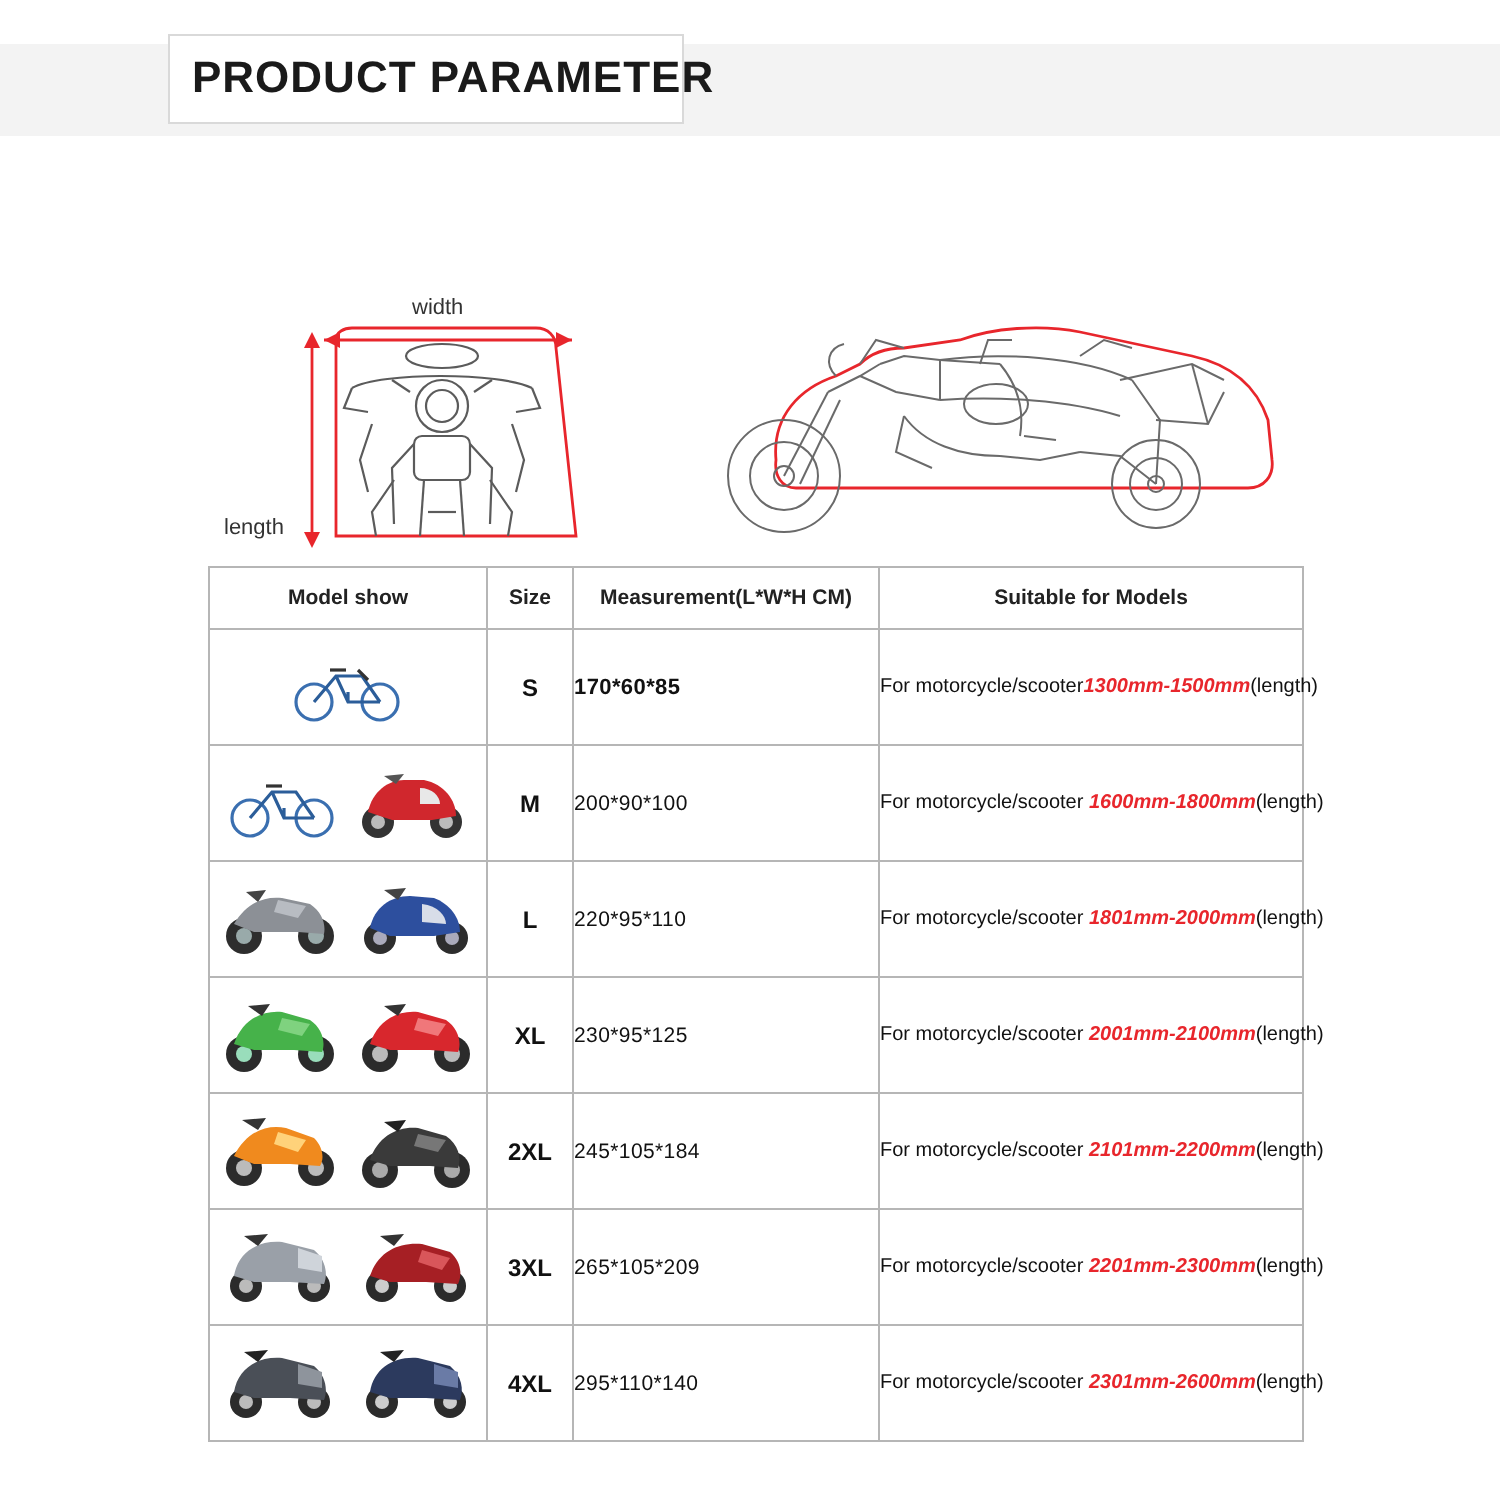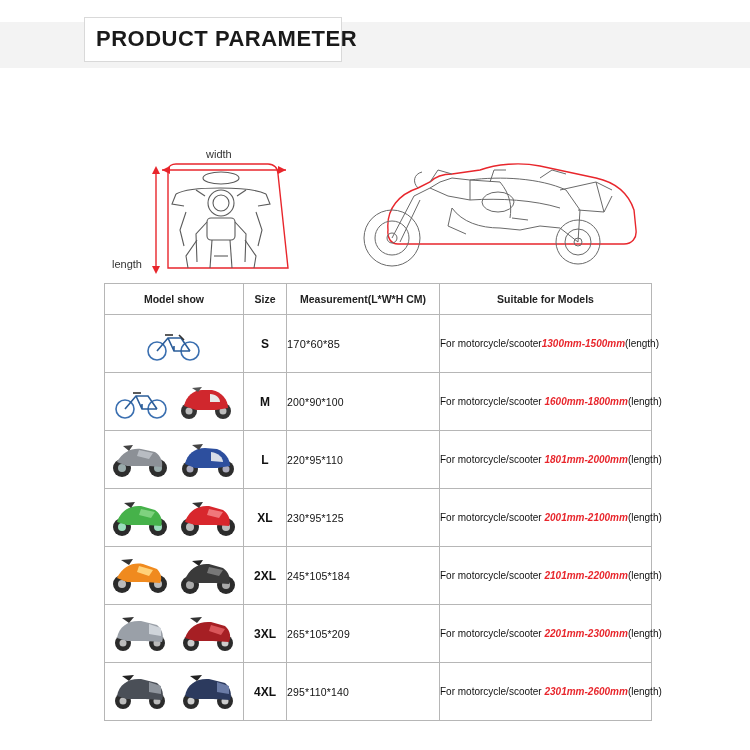--- a/index.html
+++ b/index.html
@@ -114,21 +114,21 @@
     font-weight: bold;
     color: #111;
   }
   .cell-meas {
     font-size: 10.5px;
     color: #111;
     padding-left: 9px;
     letter-spacing: 0.2px;
   }
   .cell-meas.first {
-    font-weight: normal;
+    font-weight: bold;
     font-size: 11px;
   }
   .cell-suit {
     font-size: 10px;
     color: #111;
     padding-left: 7px;
     white-space: nowrap;
   }
   .cell-suit .hl {
     color: #e8262c;

